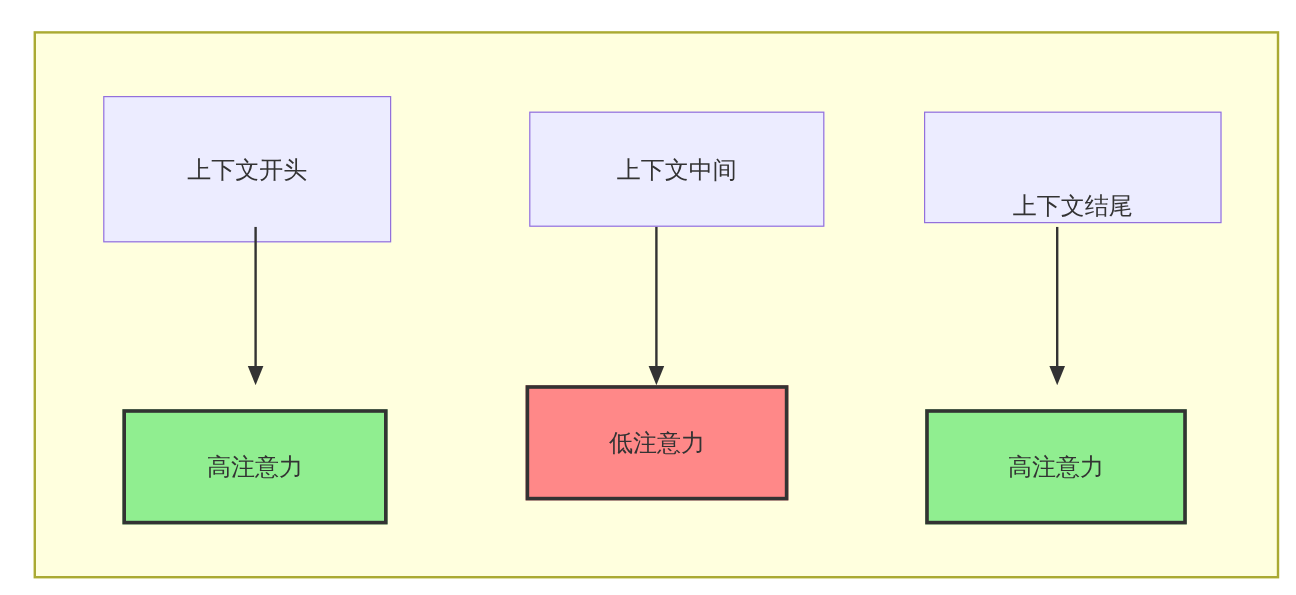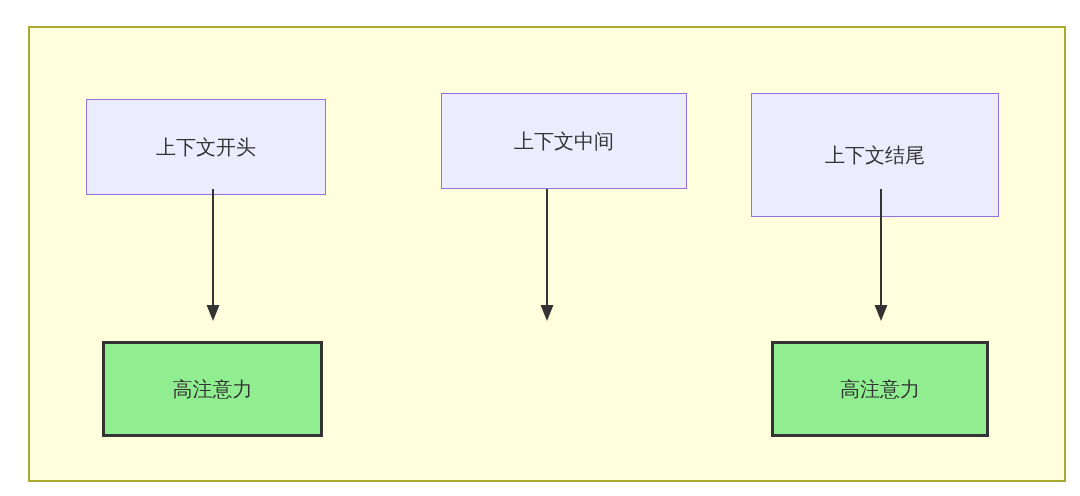--- a/index.html
+++ b/index.html
@@ -53,23 +53,23 @@
   .node.source{
     background:var(--node-bg);
     border:1.5px solid var(--node-border);
   }
   .node.result{
     border:3px solid var(--result-border);
   }
   .node.high{ background:var(--high-bg);margin-top:20px; }
   .node.low{ background:var(--low-bg); }
 
-  #src-0{ left:86px;  top:99px;  width:240px; height:96px; }
+  #src-0{ left:86px;  top:80px;  width:240px; height:122px; }
   #src-1{ left:423px; top:93px;  width:246px; height:96px;margin-left:18px; }
-  #src-2{ left:751px; top:93px;  width:248px; height:124px; }
+  #src-2{ left:770px; top:93px;  width:248px; height:93px;align-items:flex-end; }
 
   #res-0{ left:102px; top:321px; width:221px; height:96px; }
   #res-1{ left:438px; top:321px; width:219px; height:96px; }
   #res-2{ left:771px; top:321px; width:218px; height:96px; }
 
   .arrow{
     position:absolute;
     top:189px;
     width:16px; height:132px;
   }
@@ -104,17 +104,20 @@
     <polygon points="8,132 1.5,116 14.5,116" fill="#333333"></polygon>
   </svg>
   <svg class="arrow" id="arrow-2" viewBox="0 0 16 132" xmlns="http://www.w3.org/2000/svg">
     <line x1="8" y1="0" x2="8" y2="119" stroke="#333333" stroke-width="2"></line>
     <polygon points="8,132 1.5,116 14.5,116" fill="#333333"></polygon>
   </svg>
 
   <div class="node result high" id="res-0">
     <span>高注意力</span>
   </div>
+  <div class="node result low" id="res-1">
+    <span>低注意力</span>
+  </div>
   <div class="node result high" id="res-2">
     <span>高注意力</span>
   </div>
 
 </div>
 
 </body></html>

